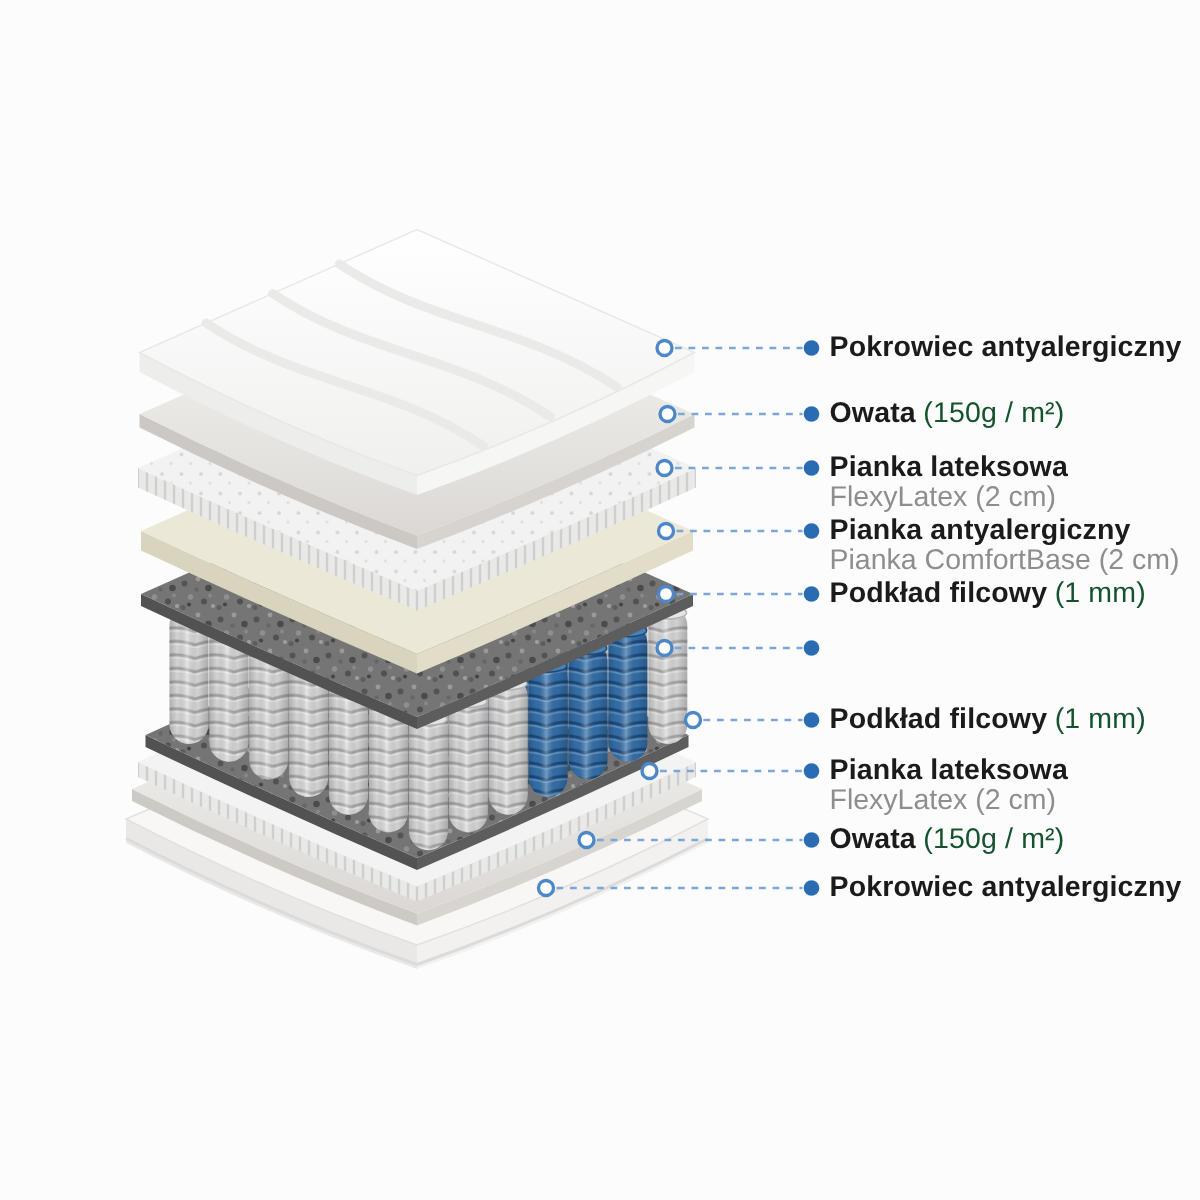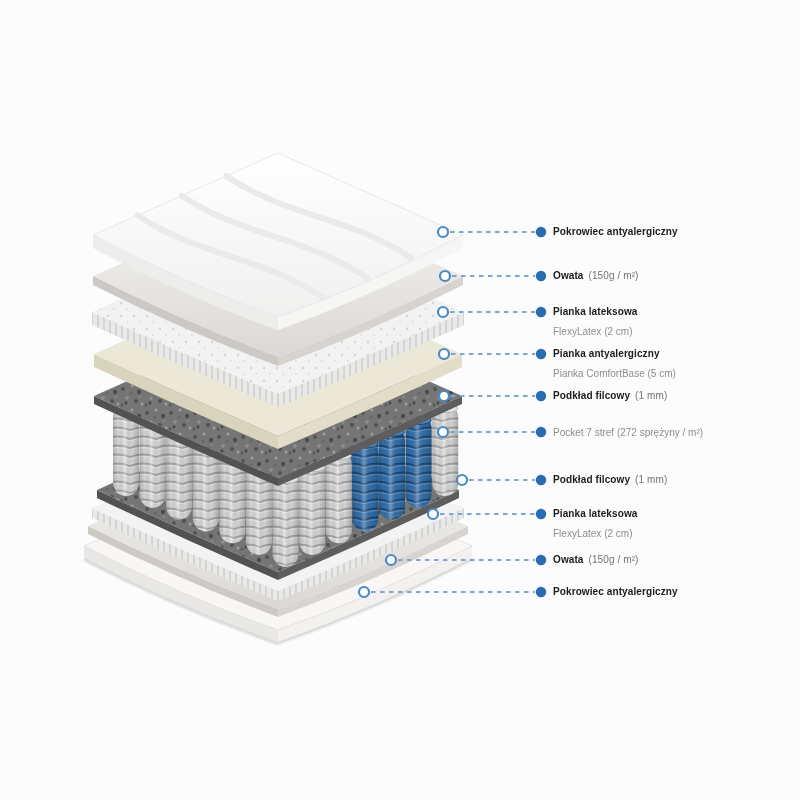--- a/index.html
+++ b/index.html
@@ -1,21 +1,21 @@
 <!DOCTYPE html>
 <html><head>
 <meta charset="utf-8">
 <style>
   html,body{margin:0;padding:0;background:#fff;}
   .stage{position:relative;width:800px;height:800px;background:#fcfcfc;overflow:hidden;
          font-family:"Liberation Sans",sans-serif;}
   #diagram{position:absolute;left:0;top:0;}
-  .label{position:absolute;left:553px;width:244px;font-size:10px;line-height:19px;color:#1b1b1b;}
+  .label{position:absolute;left:553px;width:244px;font-size:19px;line-height:19px;color:#1b1b1b;}
   .label .t{font-weight:bold;letter-spacing:.1px;}
-  .label .inl{font-weight:normal;color:#737373;padding-left:5px;}
+  .label .inl{font-weight:normal;color:#14532d;padding-left:5px;}
   .label .sub{font-weight:normal;color:#8e8e8e;margin-top:1px;}
   .label span:empty,.label div:empty{display:none;}
 </style>
 </head>
 <body>
 
 <div class="stage">
 
   <svg id="diagram" width="800" height="800" viewBox="0 0 800 800">
       <defs>
@@ -424,28 +424,27 @@
   <div class="label" style="top:266px">
     <div class="t"><span>Owata</span><span class="inl">(150g / m²)</span></div>
 
   </div>
   <div class="label" style="top:302px">
     <div class="t"><span>Pianka lateksowa</span></div>
     <div class="sub">FlexyLatex (2 cm)</div>
   </div>
   <div class="label" style="top:344px">
     <div class="t"><span>Pianka antyalergiczny</span></div>
-    <div class="sub">Pianka ComfortBase (5 cm)</div>
+    <div class="sub">Pianka ComfortBase (2 cm)</div>
   </div>
   <div class="label" style="top:386px">
     <div class="t"><span>Podkład filcowy</span><span class="inl">(1 mm)</span></div>
 
   </div>
   <div class="label" style="top:422px">
-    <div class="sub">Pocket 7 stref (272 sprężyny / m²)</div>
   </div>
   <div class="label" style="top:470px">
     <div class="t"><span>Podkład filcowy</span><span class="inl">(1 mm)</span></div>
 
   </div>
   <div class="label" style="top:504px">
     <div class="t"><span>Pianka lateksowa</span></div>
     <div class="sub">FlexyLatex (2 cm)</div>
   </div>
   <div class="label" style="top:550px">

